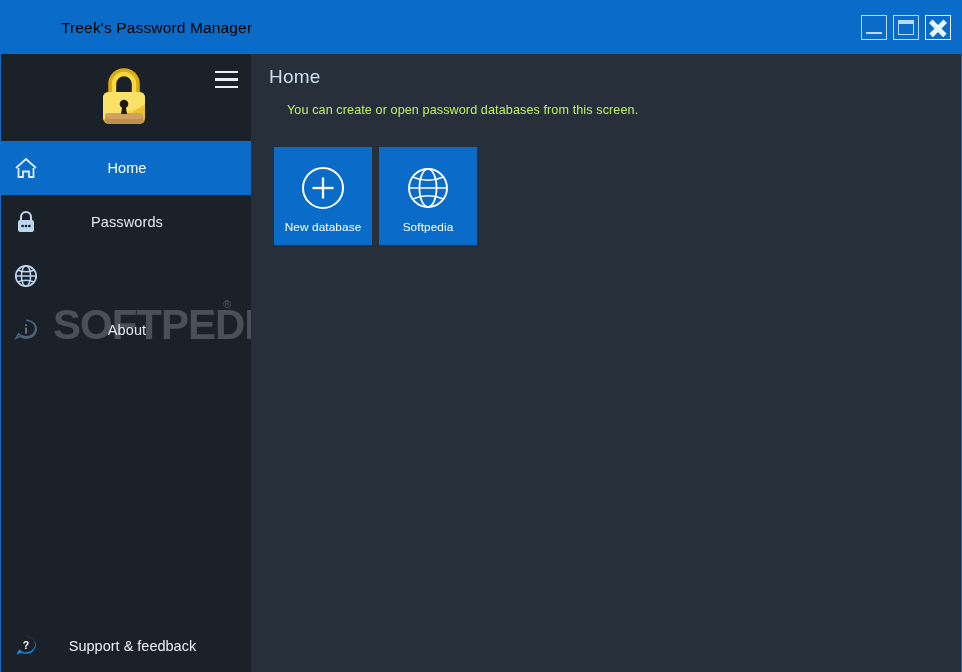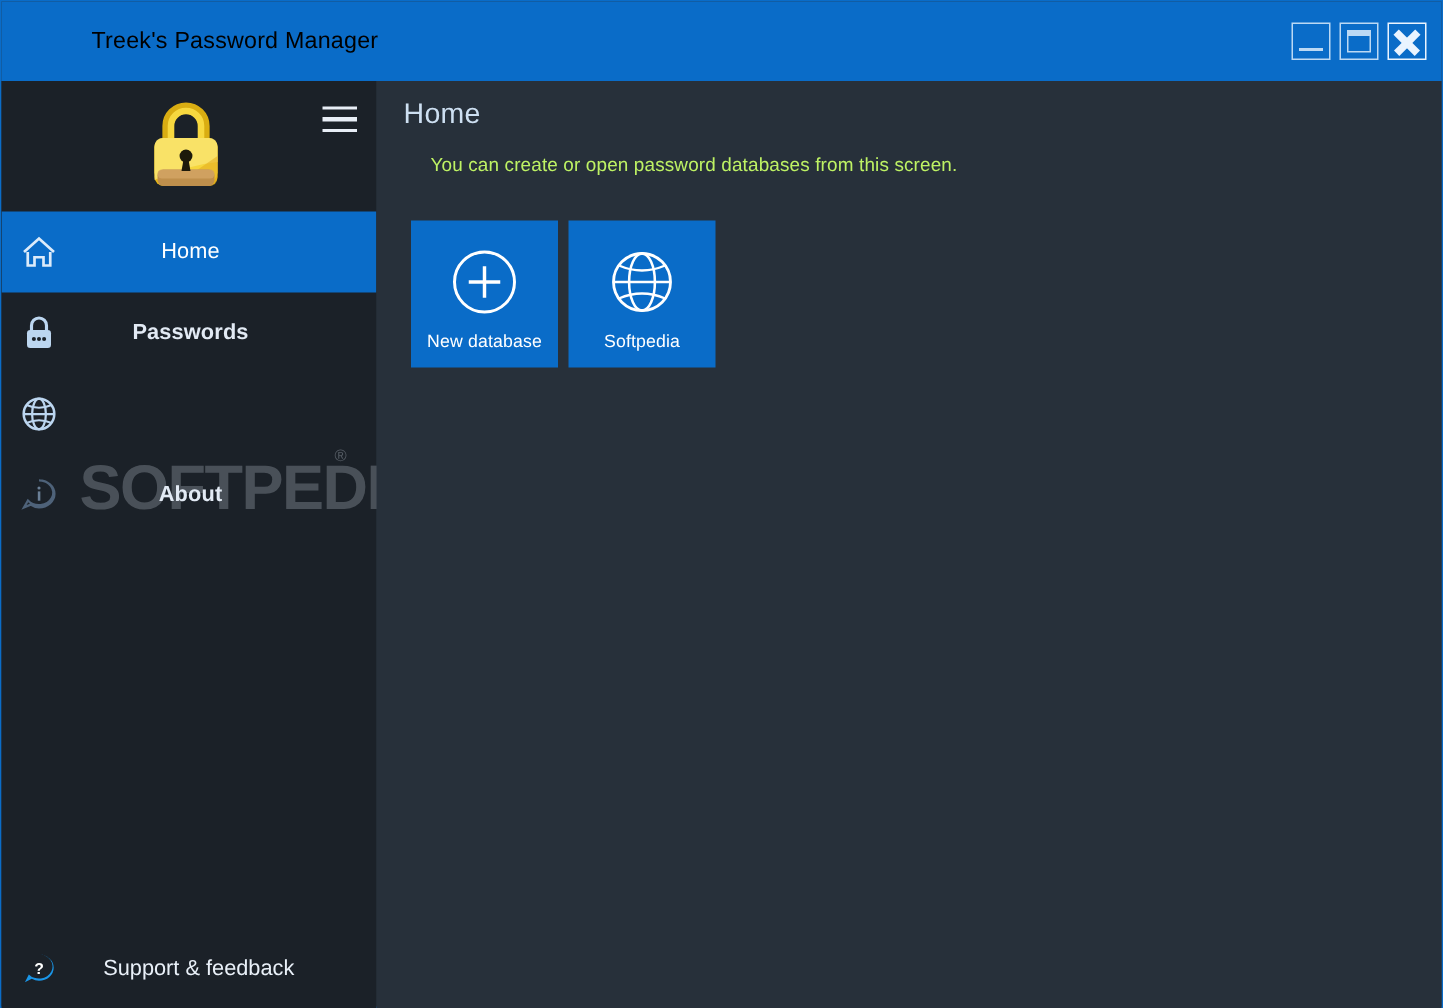--- a/index.html
+++ b/index.html
@@ -97,21 +97,21 @@
     display: flex; align-items: center; justify-content: center;
   }
   .nav-label {
     width: 100%; text-align: center;
     font-size: 14.5px; color: #e9f0f8;
     letter-spacing: .1px;
     position: relative; z-index: 3;
     padding-left: 2px;
   }
   .nav-item.active .nav-label { color: #ffffff; }
-  .nav-item.dim .nav-label { color: #e2eaf4; font-weight: bold; }
+  .nav-item.dim .nav-label { color: #e2eaf4; }
 
   
   #watermark {
     position: absolute; left: 52px; top: 245px;
     width: 260px; height: 52px;
     z-index: 2;
     pointer-events: none;
     overflow: hidden;
   }
   #watermark-text {

